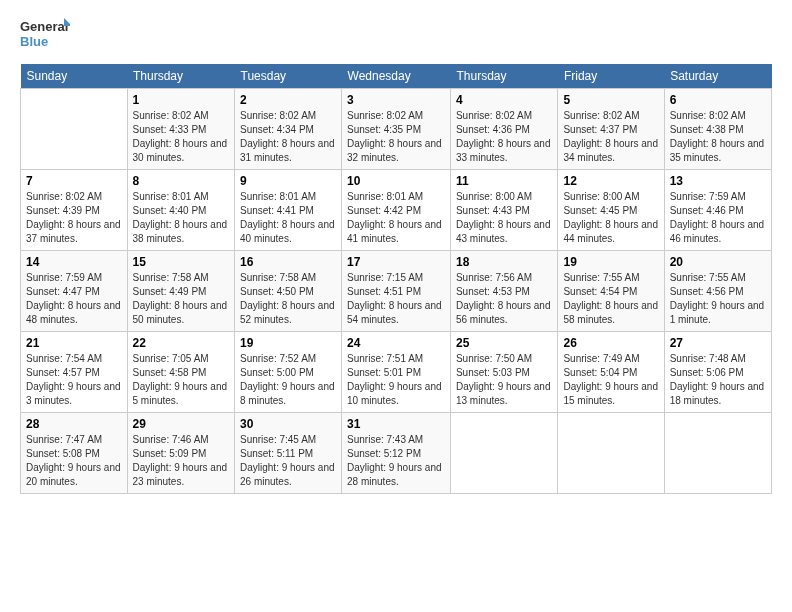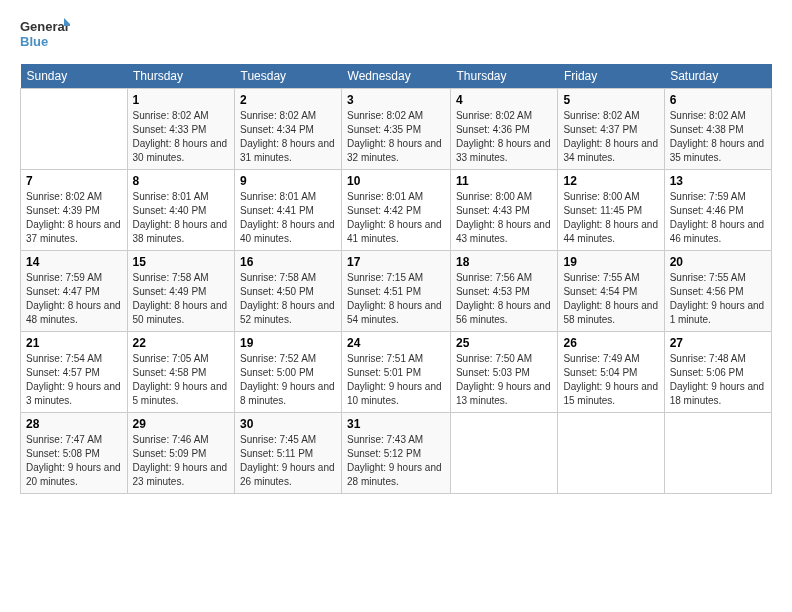--- a/index.html
+++ b/index.html
@@ -197,21 +197,21 @@
         <div class="cell-text">
           <div>Sunrise: 8:00 AM</div>
           <div>Sunset: 4:43 PM</div>
           <div>Daylight: 8 hours and 43 minutes.</div>
         </div>
       </td>
           <td>
         <span class="day-num">12</span>
         <div class="cell-text">
           <div>Sunrise: 8:00 AM</div>
-          <div>Sunset: 11:45 PM</div>
+          <div>Sunset: 4:45 PM</div>
           <div>Daylight: 8 hours and 44 minutes.</div>
         </div>
       </td>
           <td>
         <span class="day-num">13</span>
         <div class="cell-text">
           <div>Sunrise: 7:59 AM</div>
           <div>Sunset: 4:46 PM</div>
           <div>Daylight: 8 hours and 46 minutes.</div>
         </div>

